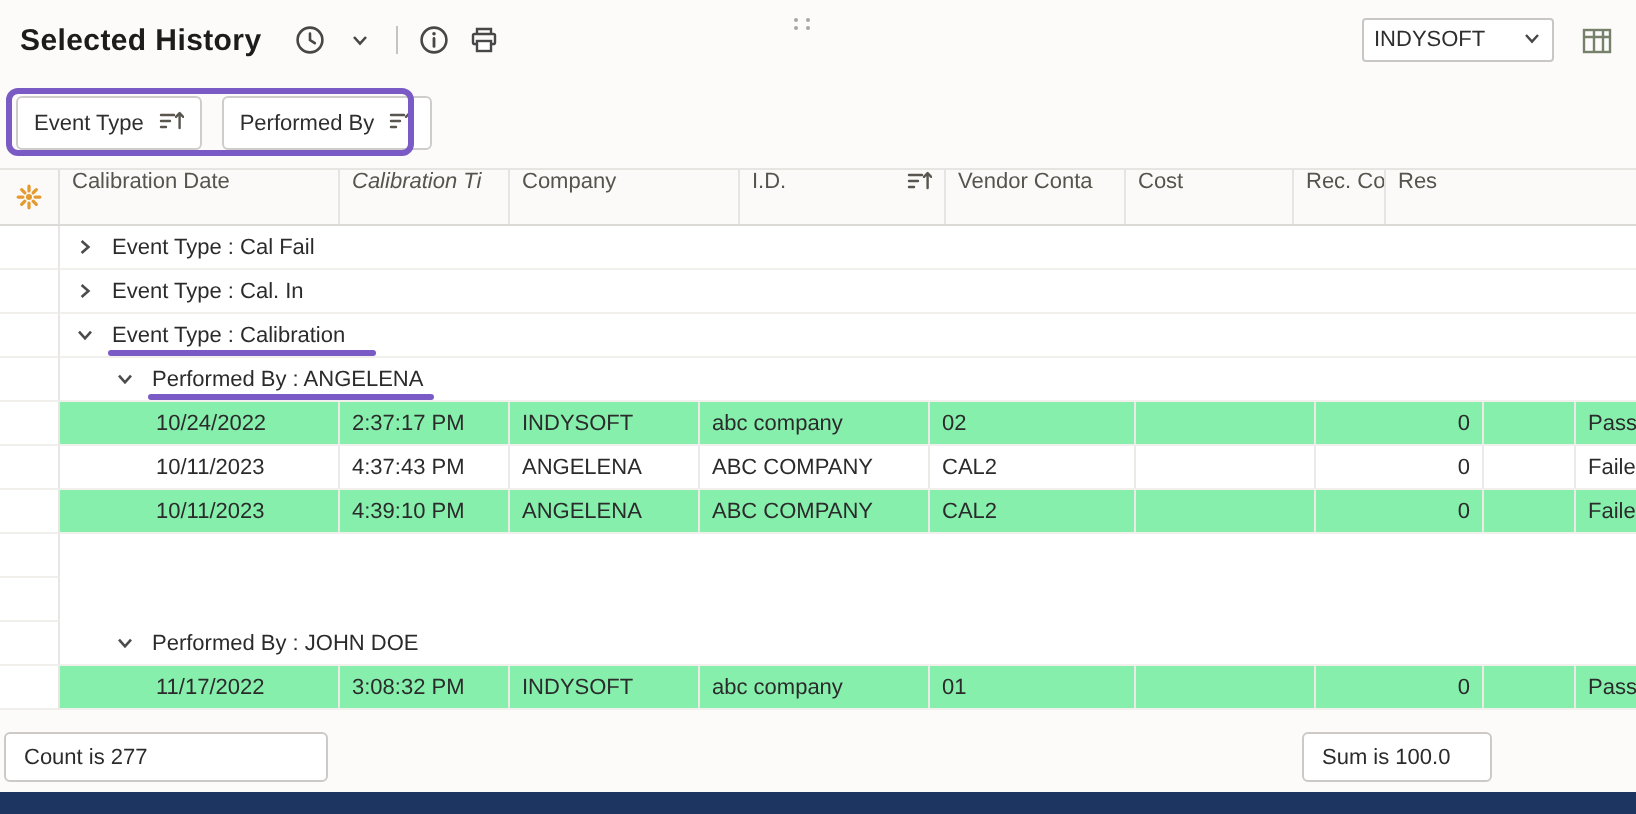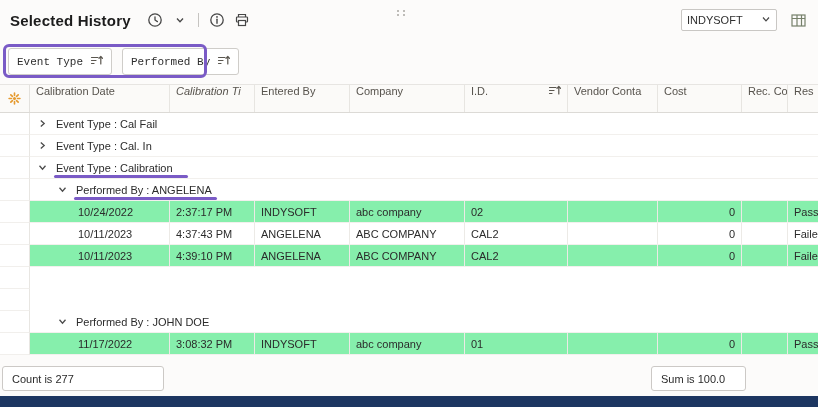--- a/index.html
+++ b/index.html
@@ -12,21 +12,21 @@
   .title{ font-size:15px; font-weight:bold; color:#1c1c1c; letter-spacing:.2px; white-space:nowrap; }
   .tbgroup{ display:flex; align-items:center; gap:5px; margin-left:14px; }
   .tbicon{ display:flex; align-items:center; justify-content:center; width:20px; height:20px; cursor:pointer; }
   .vsep{ width:1px; height:14px; background:#c6c4c1; margin:0 3px; }
   .dockdots{ position:absolute; left:395px; top:3px; }
   .combo{ margin-left:auto; display:flex; align-items:center; width:96px; height:22px; border:1px solid #c9c7c4; background:#fff; border-radius:2px; padding:0 5px; font-size:11px; color:#2e2e2e; cursor:pointer; }
   .combo-val{ flex:1; overflow:hidden; white-space:nowrap; }
   .gridicon{ margin-left:11px; }
 
   
-  .groupbar{ position:relative; height:44px; padding:8px 0 0 8px; display:flex; gap:10px; align-items:flex-start;font-family:Liberation Mono, monospace; }
+  .groupbar{ position:relative; height:44px; padding:8px 0 0 8px; display:flex; gap:10px; align-items:flex-start; }
   .pill{ display:flex; align-items:center; gap:7px; height:27px; padding:0 8px; background:#fff; border:1px solid #cfcdc9; border-radius:3px; font-size:11px; color:#2e2e2e; cursor:pointer; white-space:nowrap; }
 
   
   .grid-header{ display:flex; height:29px; background:#fbfaf8; border-top:1px solid #e7e5e2; border-bottom:1px solid #dcdad6; font-size:11px; color:#57534d; }
   .hind{ width:30px; flex:none; display:flex; align-items:center; justify-content:center; border-right:1px solid #e3e1dd; }
   .hcell{ flex:none; display:flex; align-items:flex-start; padding:0 6px; border-right:1px solid #e7e5e1; overflow:hidden; white-space:nowrap; cursor:pointer; }
   .hcell.fill{ flex:1 1 auto; border-right:none; }
   .hcell.sorted{ justify-content:space-between; }
 
   #rows{ background:#fff; }
@@ -152,23 +152,20 @@
           <circle cx="6" cy="6" r="1.4" fill="#e59a2f"></circle>
         </svg>
     </div>
     <div style="display:flex;flex:1;min-width:0" id="header-cells">
         <div class="hcell" style="width: 140px;">
           <span>Calibration Date</span>
         </div>
         <div class="hcell" style="width: 85px; font-style: italic;">
           <span>Calibration Ti</span>
         </div>
-        <div class="hcell" style="width: 95px;">
-          <span>Entered By</span>
-        </div>
         <div class="hcell" style="width: 115px;">
           <span>Company</span>
         </div>
         <div class="hcell sorted" style="width: 103px;">
           <span>I.D.</span>
           <span><svg width="13" height="11" viewBox="0 0 13 11">
               <g fill="none" stroke="#5a564f" stroke-width="1.2" stroke-linecap="round" stroke-linejoin="round">
                 <path d="M1.5 2.5h6.5M1.5 5.5h4.5M1.5 8.5h2.5"></path>
                 <path d="M10.8 9V1.7M9 3.4l1.8-1.9 1.8 1.9"></path>
               </g>

